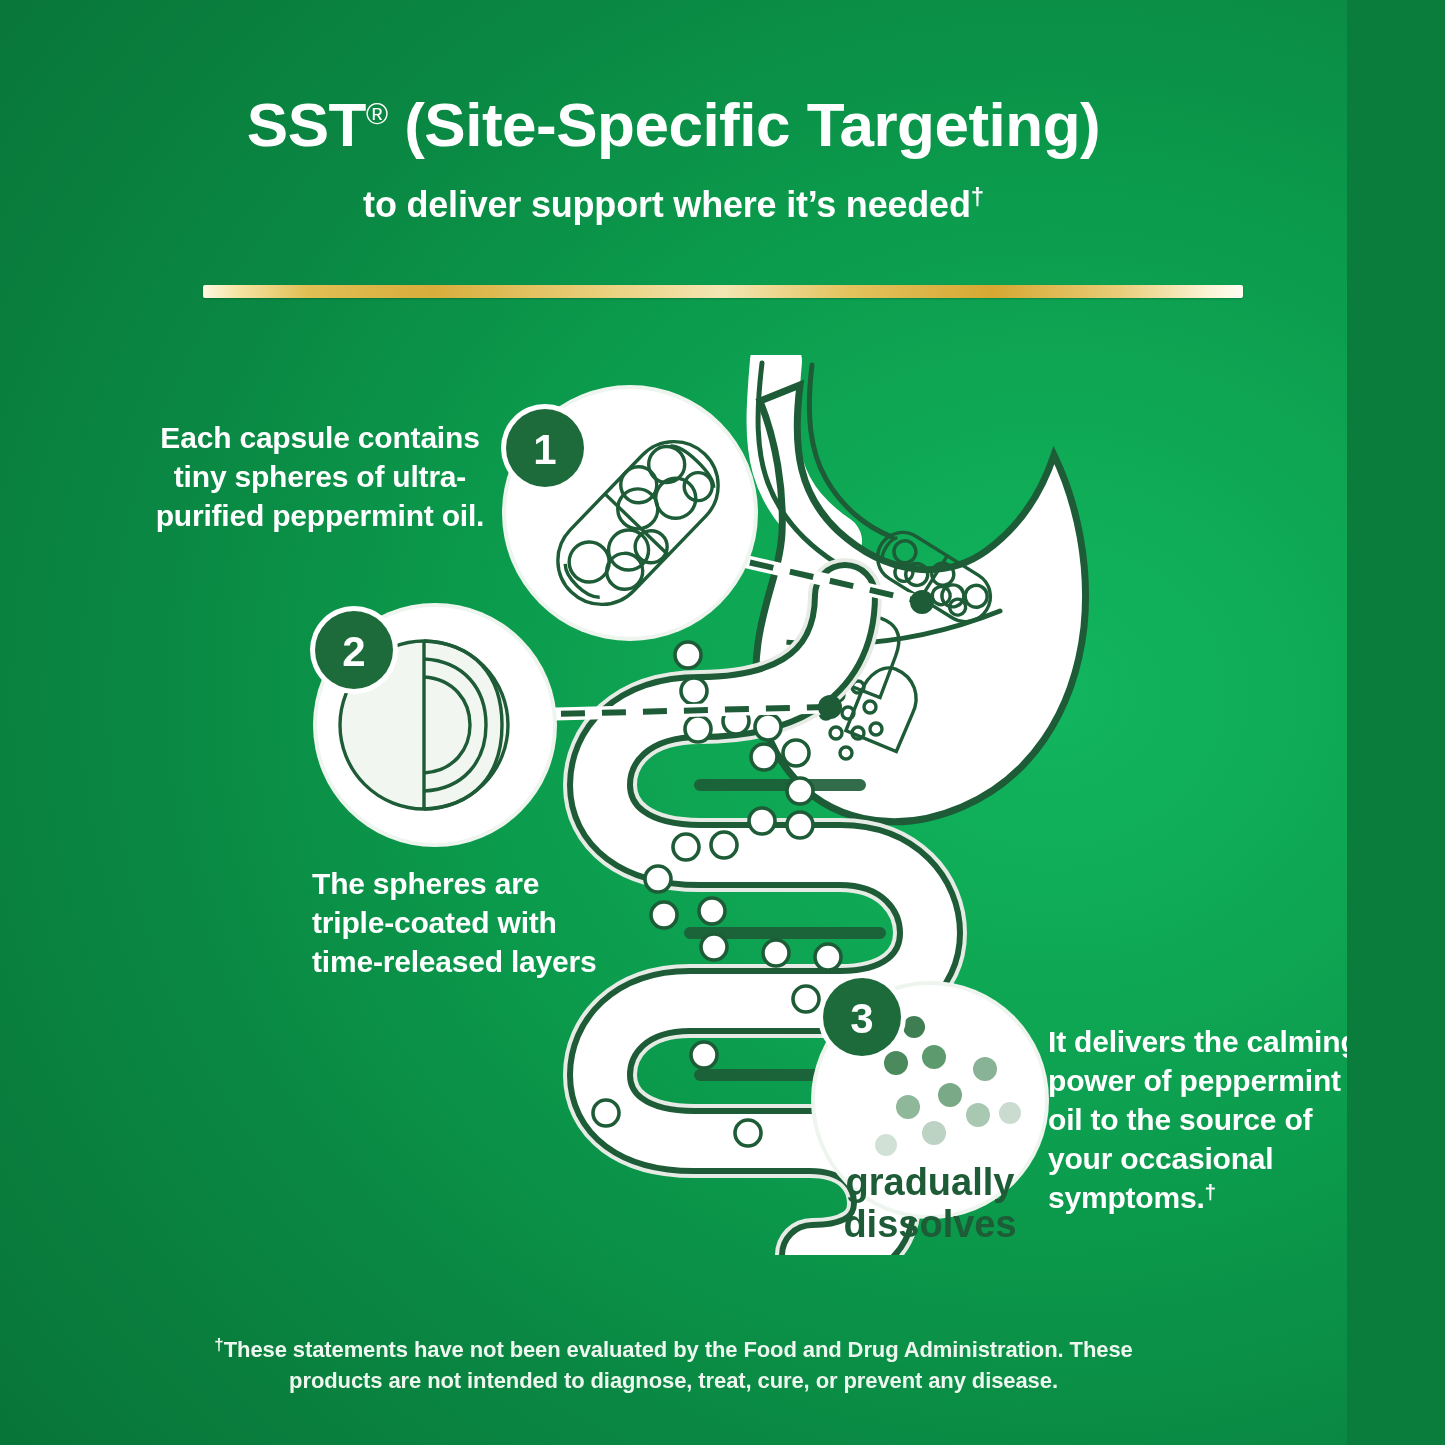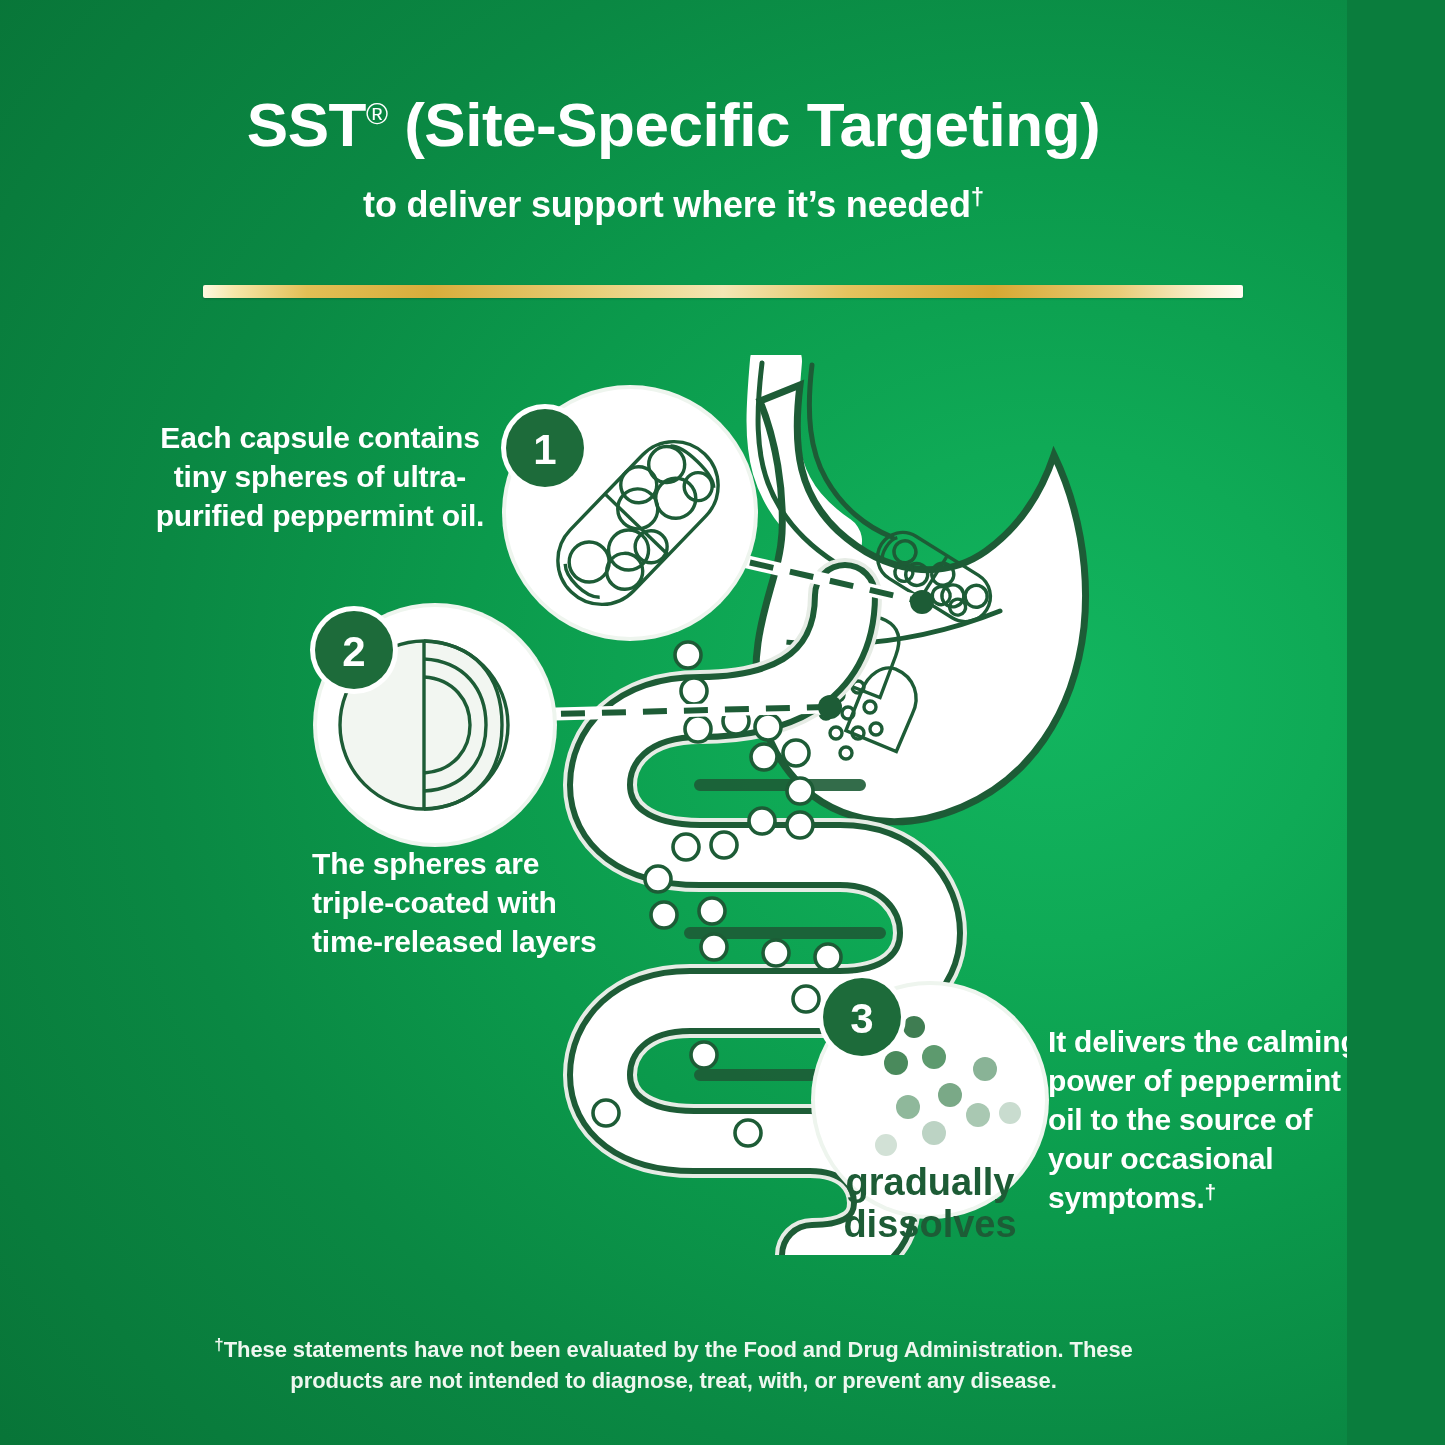--- a/index.html
+++ b/index.html
@@ -90,21 +90,21 @@
   
   .callout {
     position: absolute;
     color: #ffffff;
     font-size: 30px;
     font-weight: 700;
     line-height: 1.30;
     letter-spacing: -0.2px;
   }
   #callout-1 { left: 155px; top: 418px; width: 330px; text-align: center; }
-  #callout-2 { left: 312px; top: 844px; width: 310px; text-align: left; }
+  #callout-2 { left: 312px; top: 864px; width: 310px; text-align: left; }
   #callout-3 { left: 1048px; top: 1022px; width: 330px; }
   .callout .dag { font-size: 21px; vertical-align: 9px; }
 
   
   .footer {
     position: absolute;
     left: 50%;
     transform: translateX(-50%);
     top: 1333px;
     width: 980px;
@@ -405,15 +405,15 @@
     </svg>
   </div>
 
   <div class="callout" id="callout-1">Each capsule contains tiny spheres of ultra-purified peppermint oil.</div>
 
   <div class="callout" id="callout-2">The spheres are triple-coated with time-released layers</div>
 
   <div class="callout" id="callout-3"><span>It delivers the calming power of peppermint oil to the source of your occasional symptoms.</span><span class="dag">†</span></div>
 
   <div class="footer"><span class="dag">†</span><span>These statements have not been evaluated by the Food and Drug Administration. These</span>
-      <span>products are not intended to diagnose, treat, with, or prevent any disease.</span></div>
+      <span>products are not intended to diagnose, treat, cure, or prevent any disease.</span></div>
 
 </div>
 
 </body></html>

